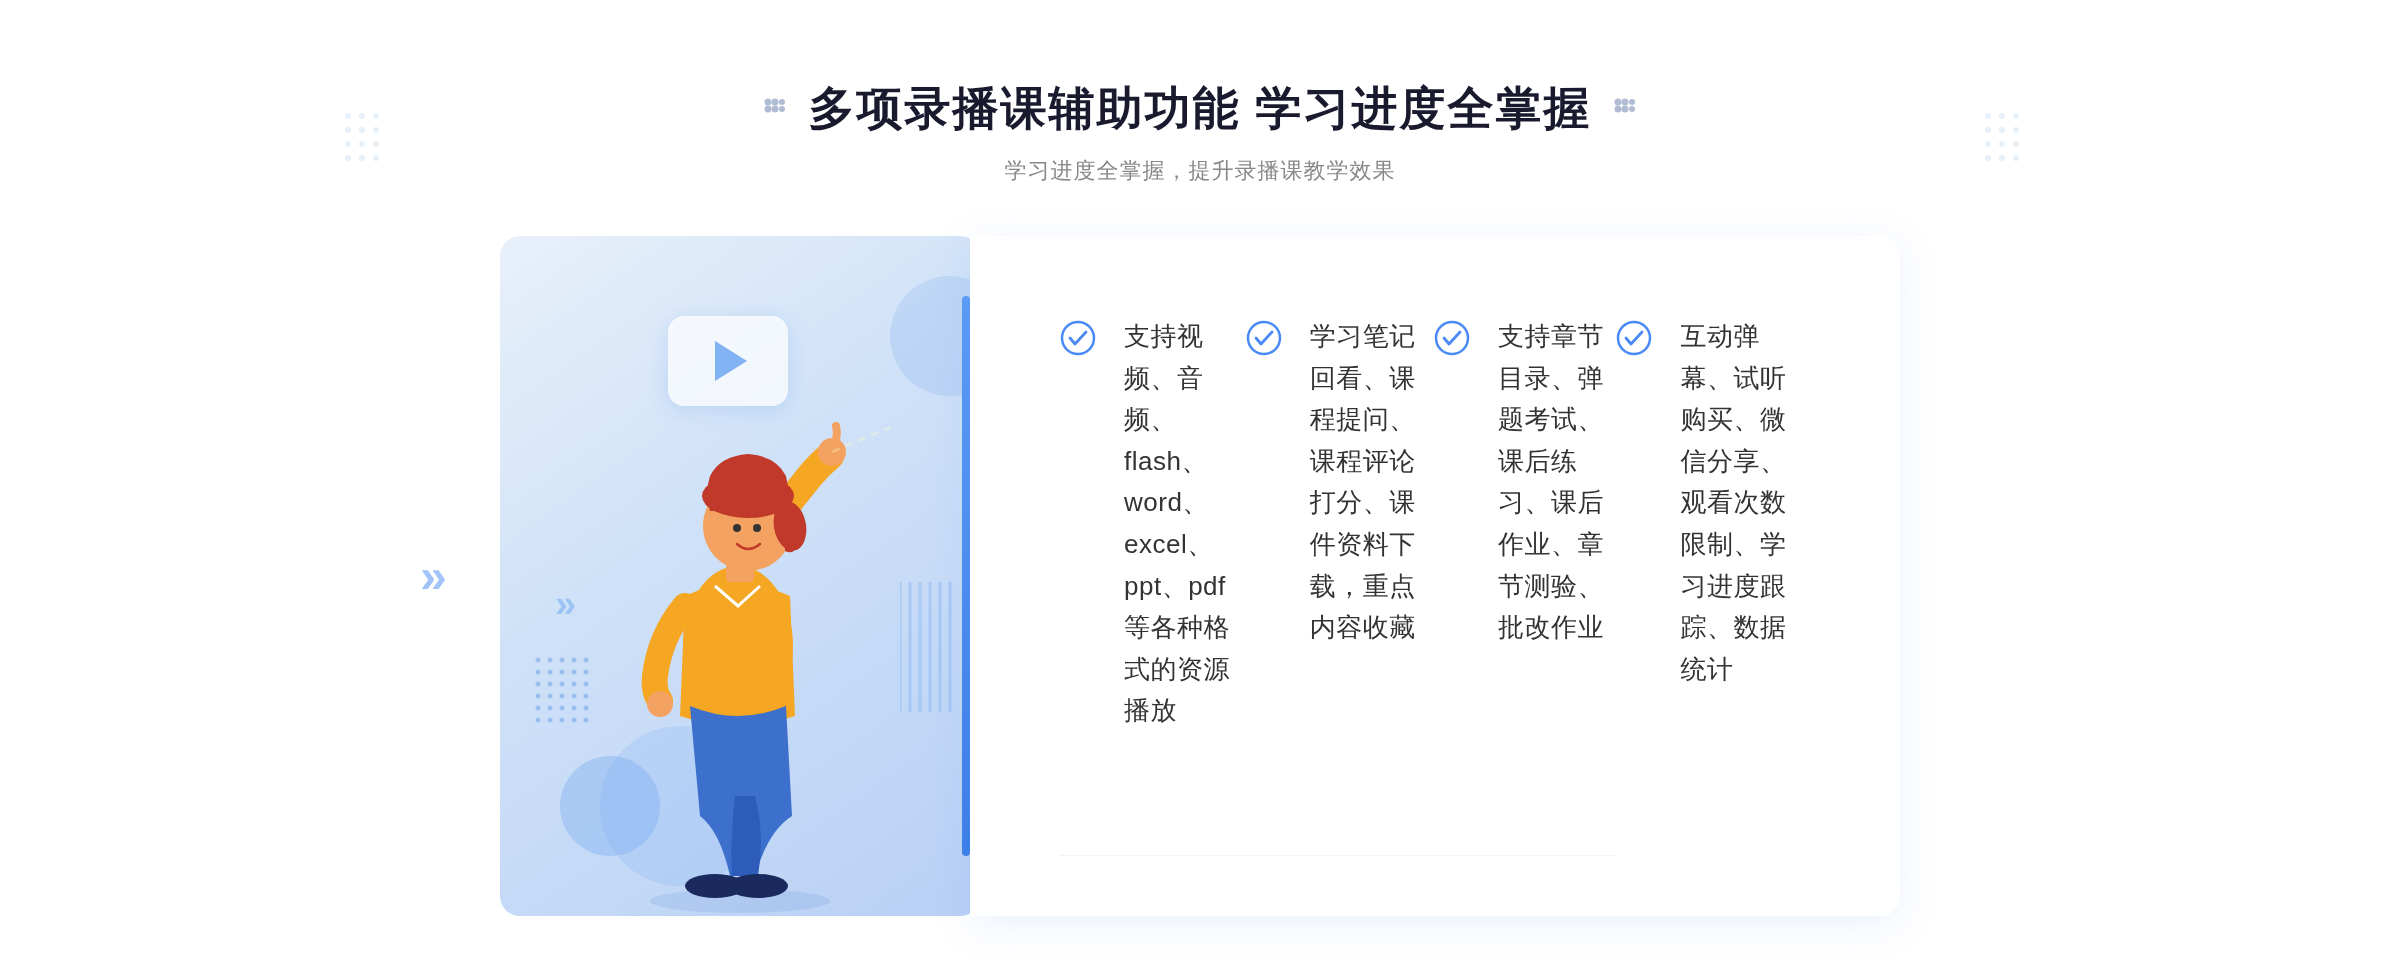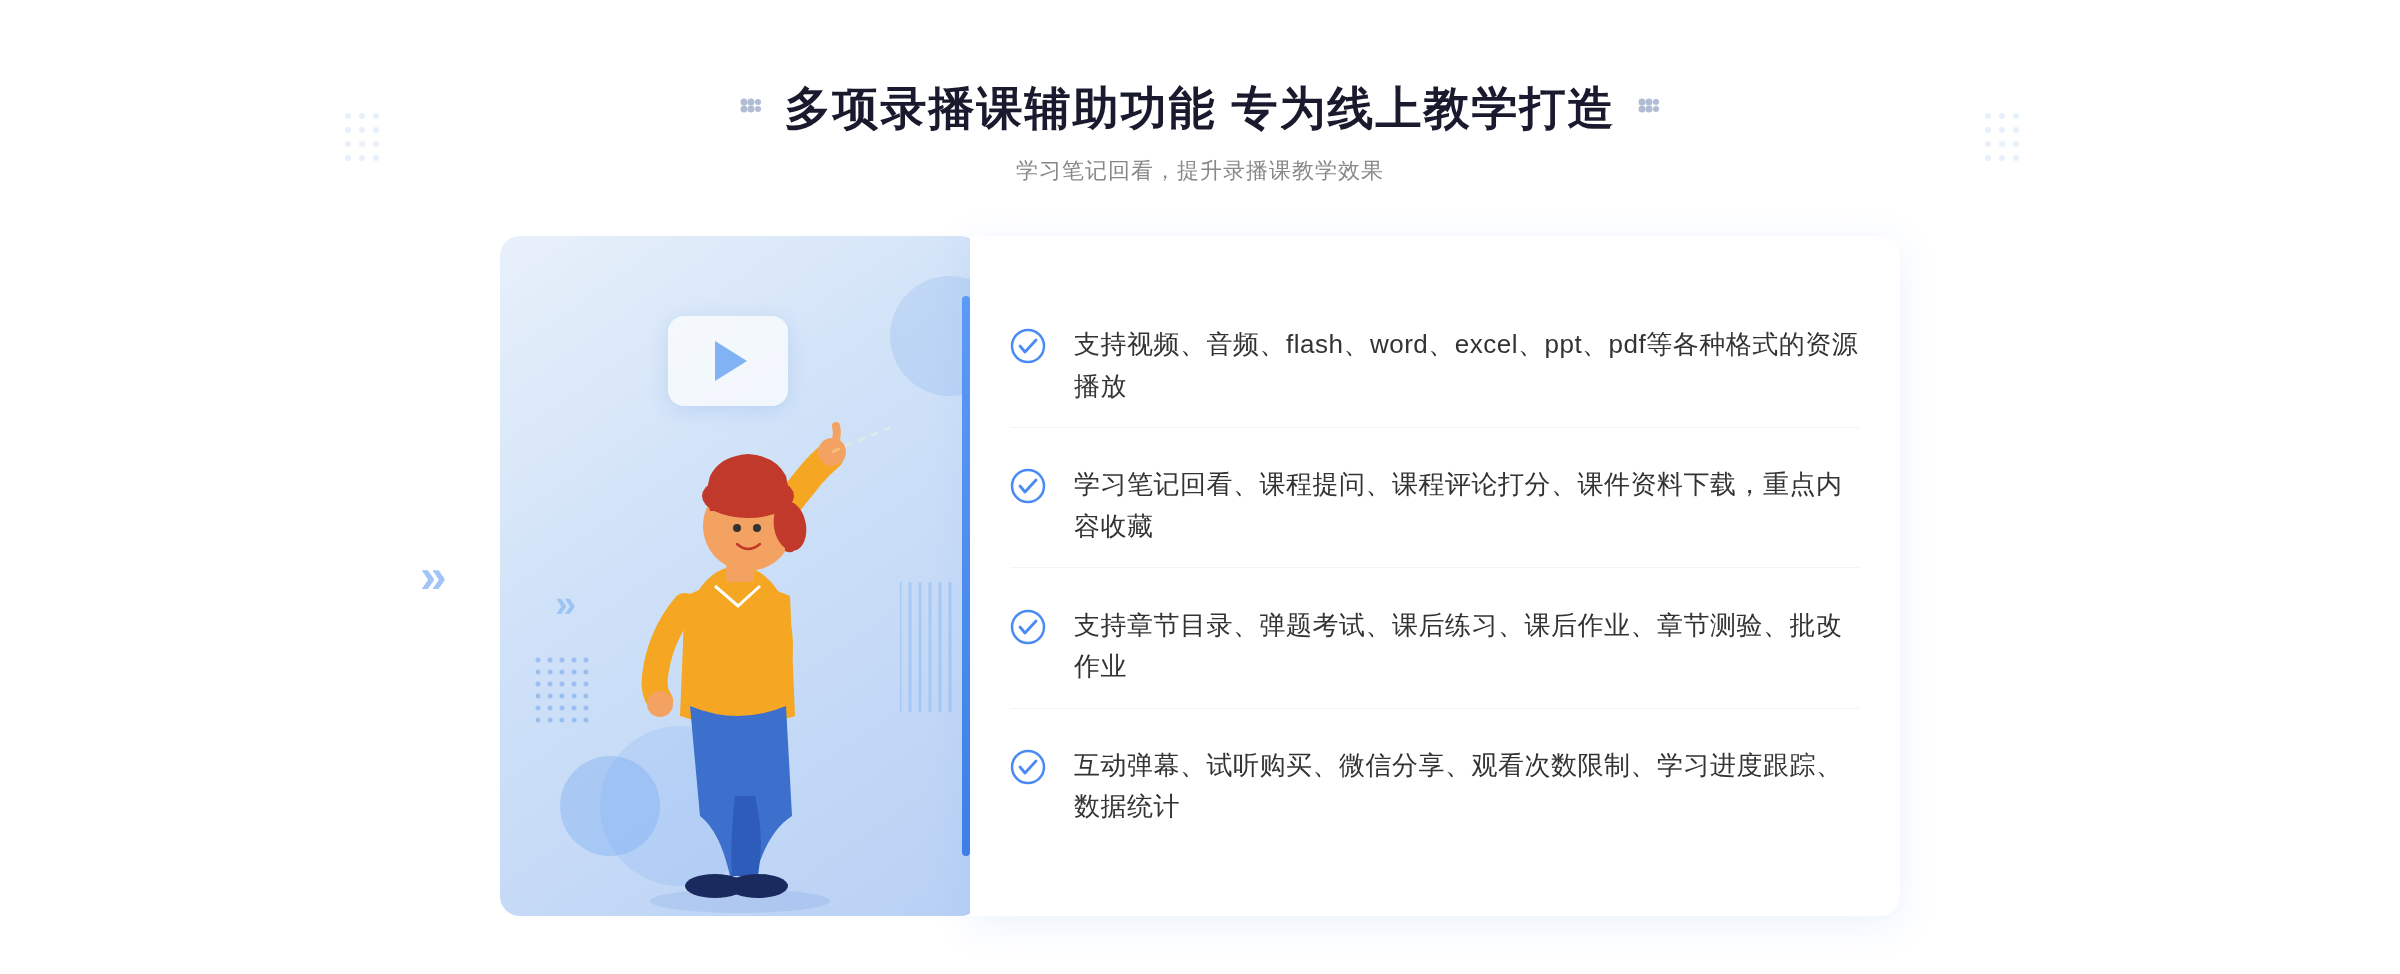--- a/index.html
+++ b/index.html
@@ -174,23 +174,23 @@
       width: 300px;
       height: 520px;
     }
 
     
     .right-panel {
       flex: 1;
       background: #ffffff;
       border-radius: 0 20px 20px 0;
       box-shadow: 0 8px 40px rgba(80, 140, 230, 0.12);
-      padding: 60px 40px;
-      display: flex;
-      flex-direction: column;
+      padding: 60px 90px;
+      display: flex;
+      flex-direction: row;
       justify-content: space-around;
       margin-left: -10px;
       position: relative;
       z-index: 1;
     }
 
     .feature-item {
       display: flex;
       align-items: flex-start;
       gap: 28px;
@@ -275,33 +275,33 @@
       <div class="title-decorator">
         <svg width="28" height="28" viewBox="0 0 28 28">
           <circle cx="7" cy="7" r="3.5" fill="#b0bcd4"></circle>
           <circle cx="7" cy="14" r="3.5" fill="#b0bcd4"></circle>
           <circle cx="14" cy="7" r="3.5" fill="#b0bcd4"></circle>
           <circle cx="14" cy="14" r="3.5" fill="#b0bcd4"></circle>
           <circle cx="21" cy="7" r="3" fill="#b0bcd4"></circle>
           <circle cx="21" cy="14" r="3" fill="#b0bcd4"></circle>
         </svg>
       </div>
-      <h1 class="main-title">多项录播课辅助功能 专为线上教学打造</h1>
+      <h1 class="main-title">多项录播课辅助功能 学习进度全掌握</h1>
       <div class="title-decorator">
         <svg width="28" height="28" viewBox="0 0 28 28">
           <circle cx="7" cy="7" r="3.5" fill="#b0bcd4"></circle>
           <circle cx="7" cy="14" r="3.5" fill="#b0bcd4"></circle>
           <circle cx="14" cy="7" r="3.5" fill="#b0bcd4"></circle>
           <circle cx="14" cy="14" r="3.5" fill="#b0bcd4"></circle>
           <circle cx="21" cy="7" r="3" fill="#b0bcd4"></circle>
           <circle cx="21" cy="14" r="3" fill="#b0bcd4"></circle>
         </svg>
       </div>
     </div>
-    <p class="subtitle">学习笔记回看，提升录播课教学效果</p>
+    <p class="subtitle">学习进度全掌握，提升录播课教学效果</p>
   </div>
 
   <div class="content-area">
 
     <div style="position:absolute; left:-80px; top:50%; transform:translateY(-50%); font-size:48px; color:#4a8af4; opacity:0.5; font-weight:900; line-height:1;">
       »
     </div>
 
     <div class="illustration-card">
 

